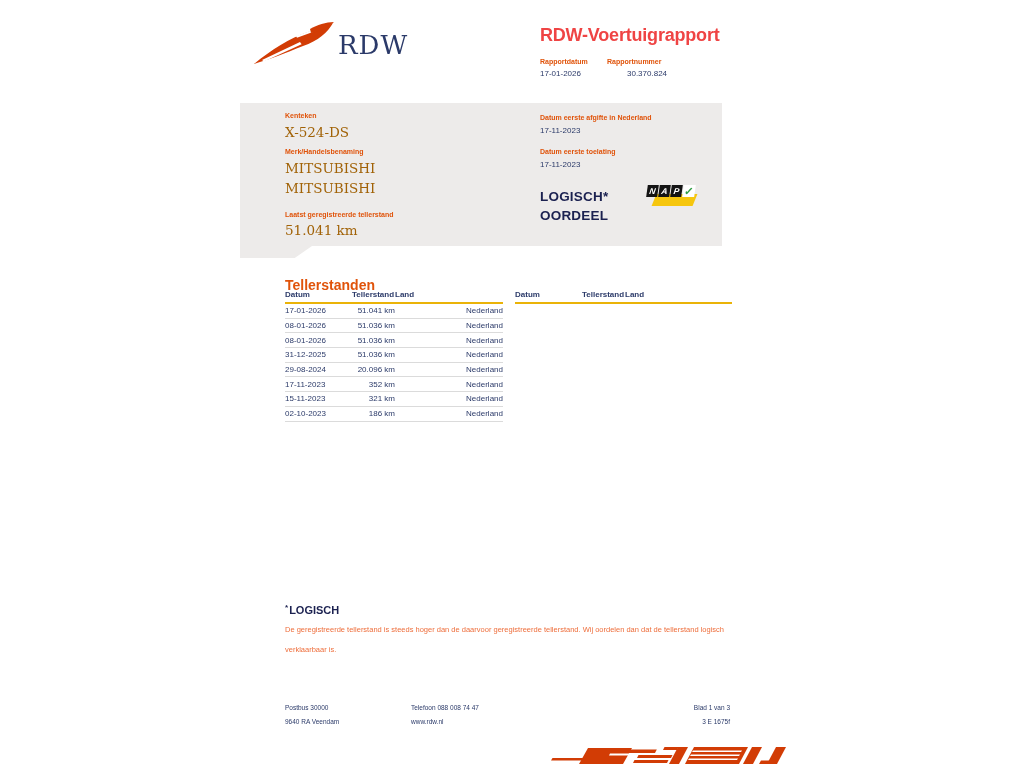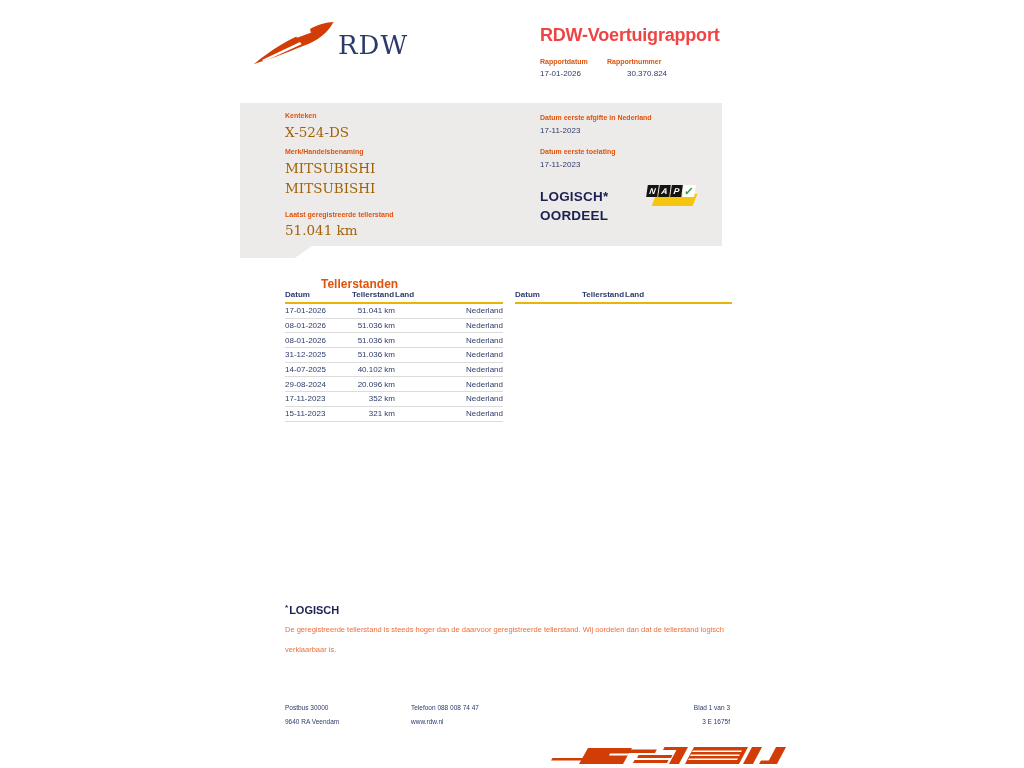--- a/index.html
+++ b/index.html
@@ -44,21 +44,21 @@
   
   .nap{left:647px;top:183px;width:50px;height:25px;}
   .nap-yellow{position:absolute;left:7px;top:11px;width:41px;height:12px;background:#f6c60e;transform:skewX(-22deg);}
   .nap-letter{position:absolute;top:2px;width:11px;height:12px;background:#141414;color:#ffffff;
     font-size:8.5px;font-weight:bold;font-style:italic;text-align:center;line-height:12px;transform:skewX(-8deg);}
   .nap-n{left:0px;} .nap-a{left:12px;} .nap-p{left:24px;}
   .nap-check{position:absolute;left:36px;top:2px;width:12px;height:12px;background:#ffffff;color:#2f9e44;
     font-size:11px;font-weight:bold;text-align:center;line-height:12px;transform:skewX(-8deg);}
 
   
-  .section-title{left:285px;top:277px;font-size:12px;font-weight:bold;color:#e0530a;margin-left:36px;}
+  .section-title{left:285px;top:277px;font-size:14px;font-weight:bold;color:#e0530a;}
   .tbl{border-collapse:collapse;table-layout:fixed;width:100%;}
   .tbl-wrap-left{left:285px;top:290px;width:218px;}
   .tbl-wrap-right{left:515px;top:290px;width:217px;}
   .tbl th{font-size:8px;font-weight:bold;color:#2b3a69;text-align:left;padding:0 0 3px 0;
     border-bottom:2px solid #eab308;}
   .tbl th.col-land{text-align:left;}
   .tbl col.c1{width:67px;} .tbl col.c2{width:43px;}
   .tbl td{font-size:8px;color:#2b3a69;height:13.7px;box-sizing:content-box;
     border-bottom:1px solid #dbdbdb;padding:0;vertical-align:middle;}
   .tbl td:nth-child(2){text-align:right;}
@@ -158,37 +158,37 @@
           <td>08-01-2026</td>
           <td>51.036 km</td>
           <td>Nederland</td>
         </tr>
         <tr>
           <td>31-12-2025</td>
           <td>51.036 km</td>
           <td>Nederland</td>
         </tr>
         <tr>
-          <td>14-07-2025</td>
-          <td>40.102 km</td>
-          <td>Nederland</td>
-        </tr>
-        <tr>
           <td>29-08-2024</td>
           <td>20.096 km</td>
           <td>Nederland</td>
         </tr>
         <tr>
           <td>17-11-2023</td>
           <td>352 km</td>
           <td>Nederland</td>
         </tr>
         <tr>
           <td>15-11-2023</td>
           <td>321 km</td>
+          <td>Nederland</td>
+        </tr>
+        <tr>
+          <td>02-10-2023</td>
+          <td>186 km</td>
           <td>Nederland</td>
         </tr>
       </tbody>
   </table>
 </div>
 
 <div class="abs tbl-wrap-right">
   <table class="tbl">
     <colgroup>
         <col class="c1">

